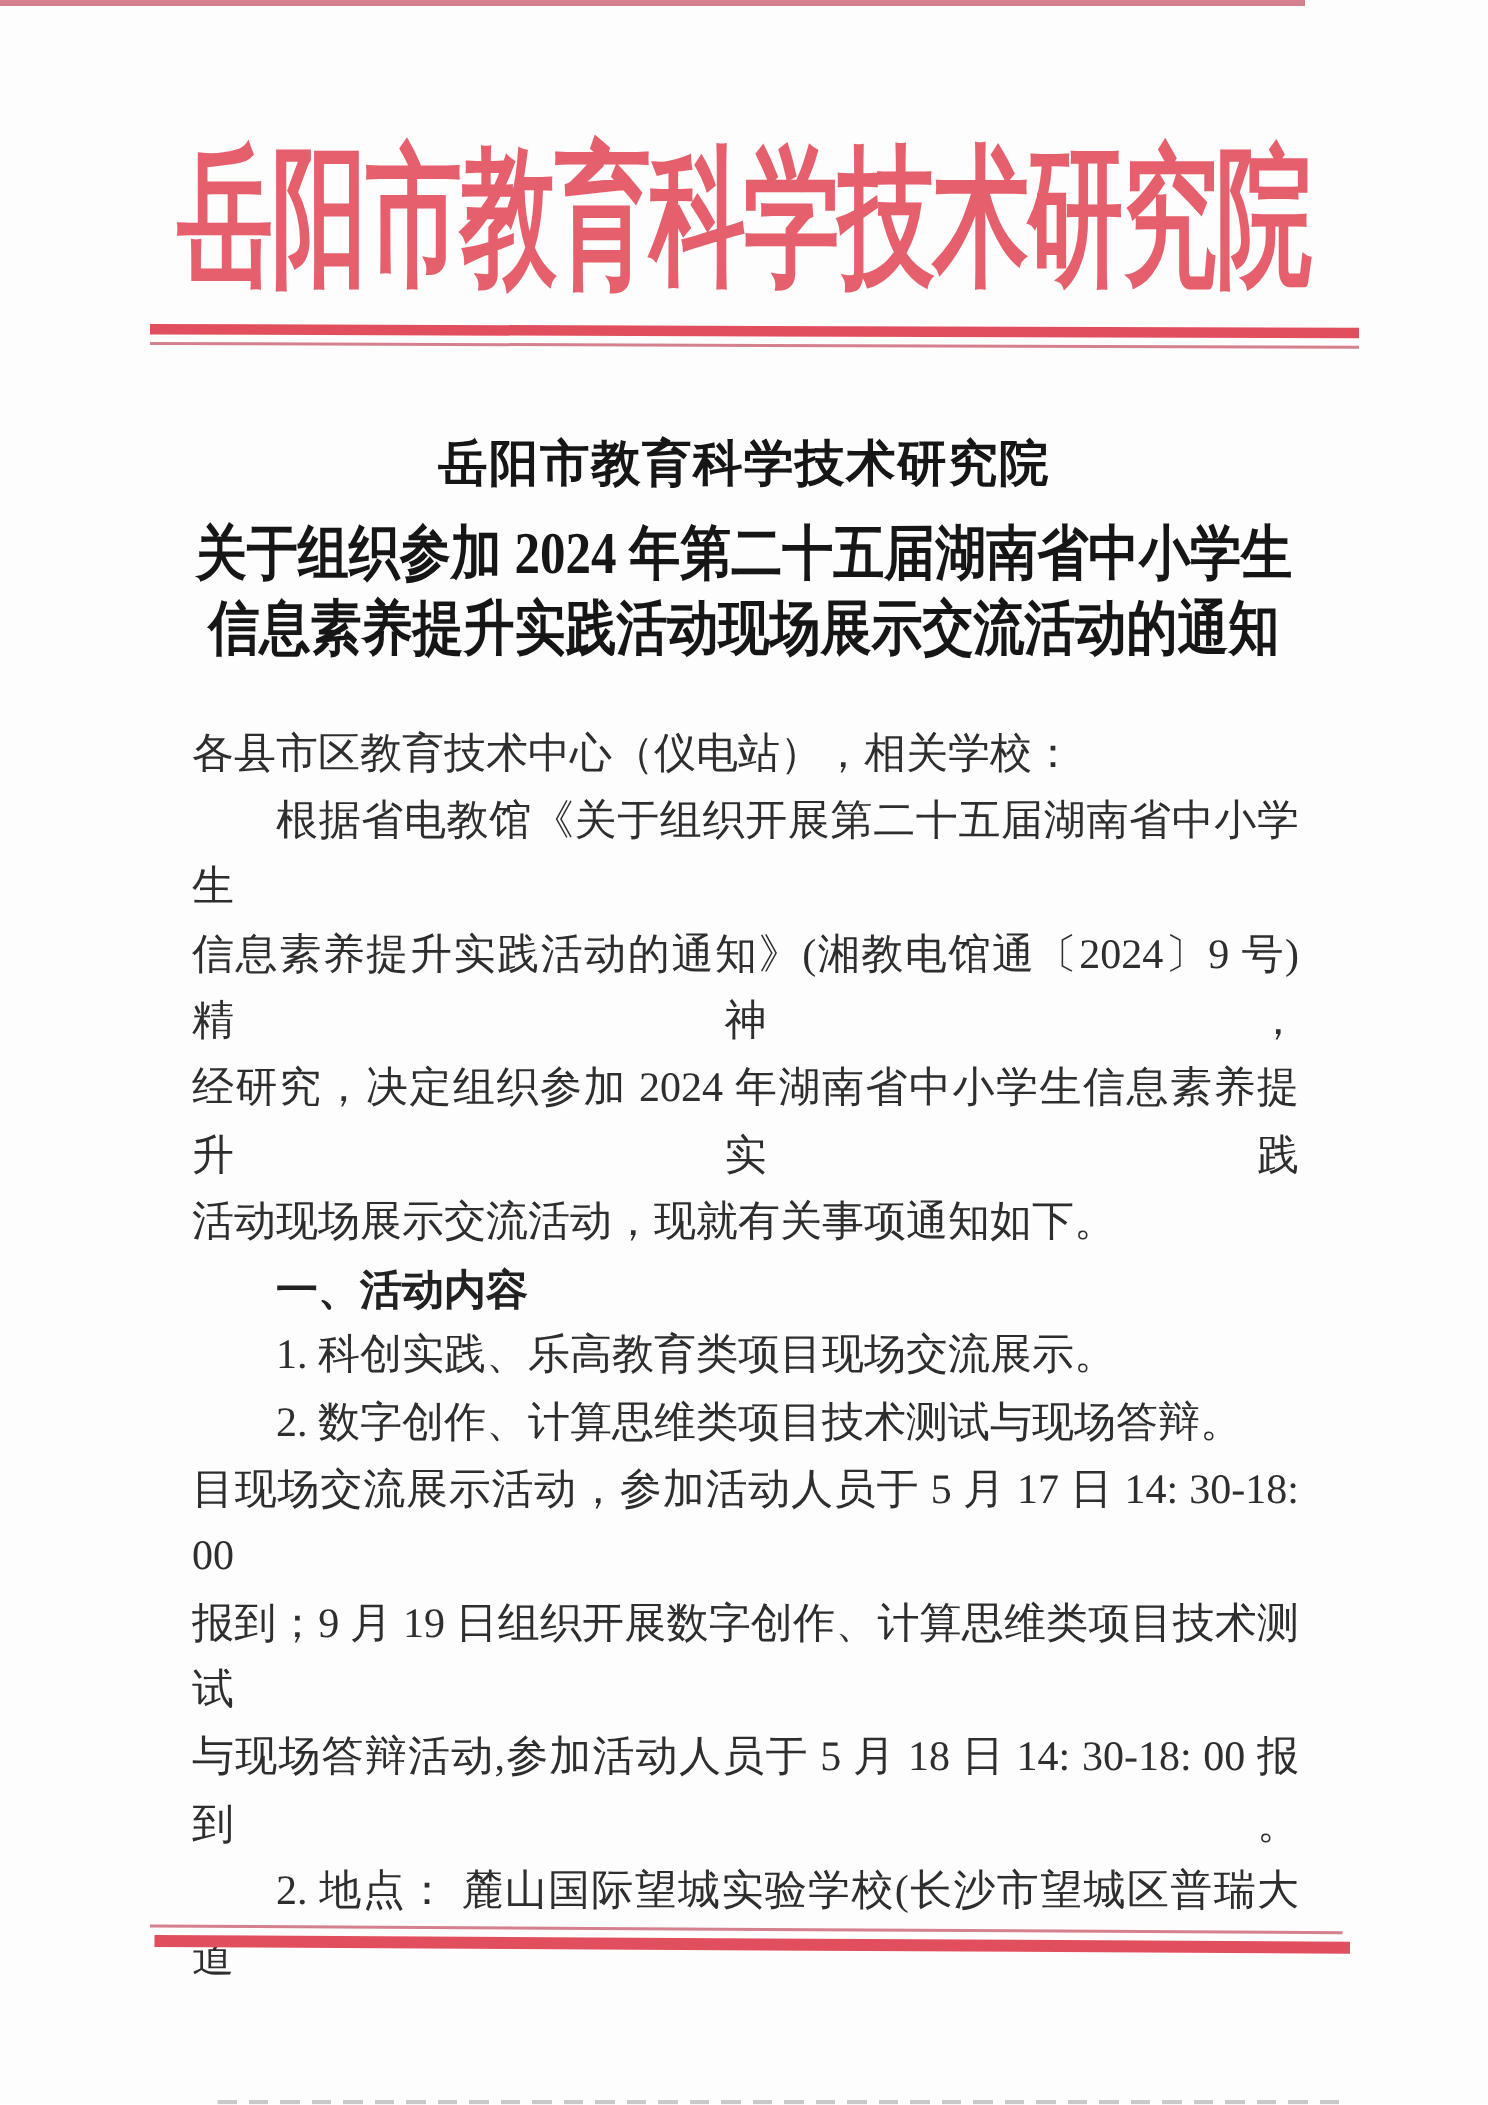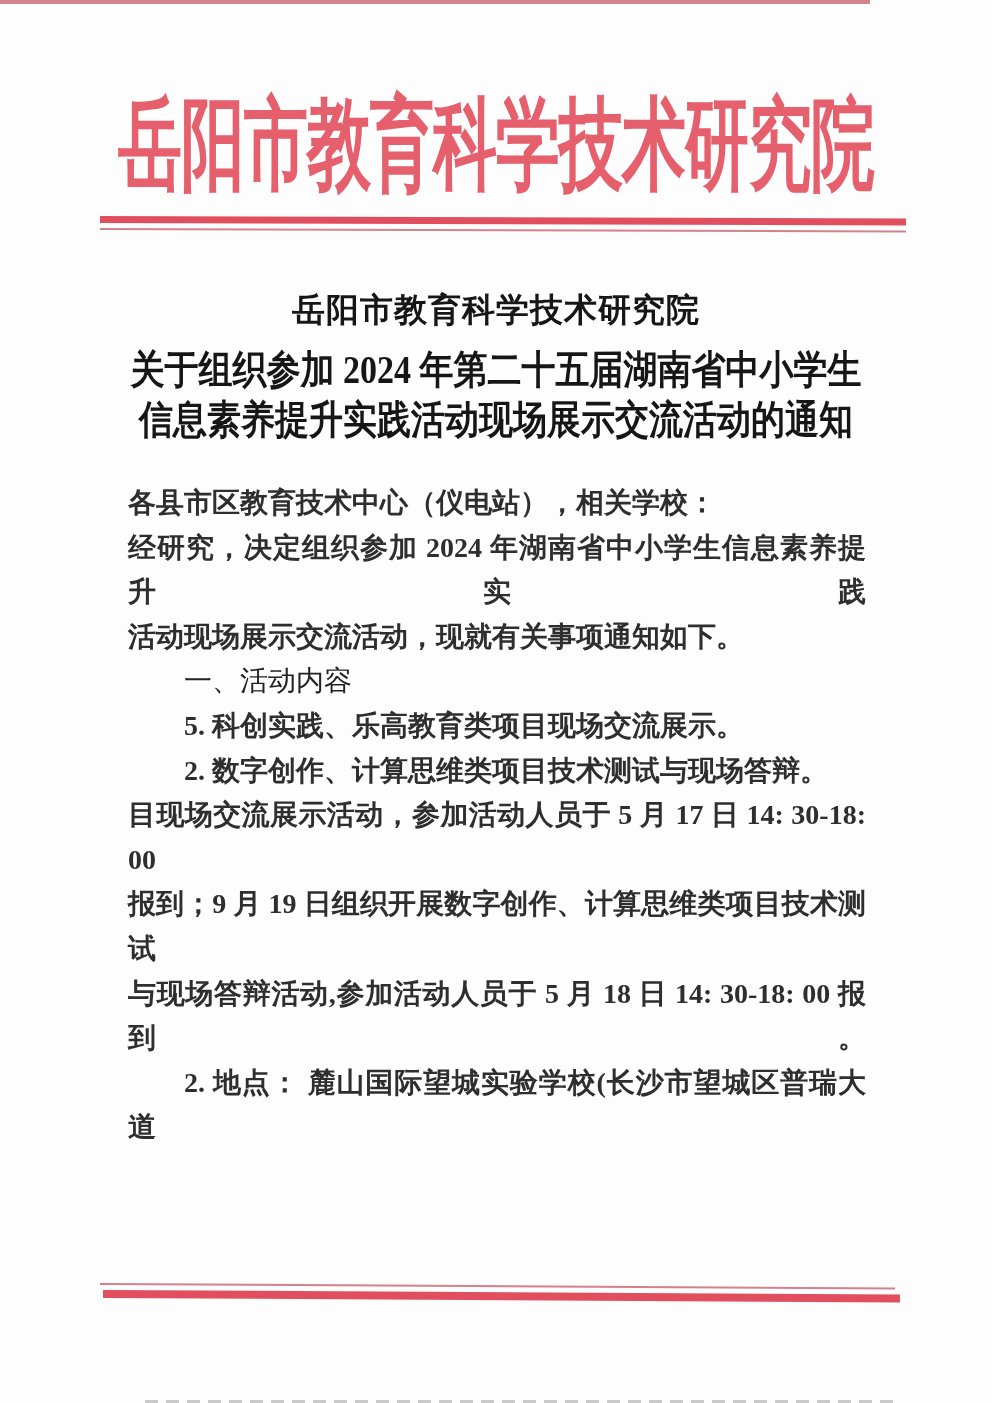--- a/index.html
+++ b/index.html
@@ -31,24 +31,24 @@
   
   .dt{position:absolute;left:0;width:100%;margin:0;text-align:center;color:var(--title_black);font-weight:700;white-space:nowrap;}
   .dt1{top:288px;font-size:33px;line-height:44px;letter-spacing:1px;}
   .dt2{top:344px;font-size:34px;line-height:46px;transform:scaleY(1.16);transform-origin:top center;}
   .dt3{top:394px;font-size:34px;line-height:46px;transform:scaleY(1.16);transform-origin:top center;}
   
   .body-text{
     position:absolute;top:481px;left:128px;width:738px;
     font-size:28px;line-height:44.6px;color:var(--body_text);
   }
-  .ln{min-height:44.6px;font-weight:bold;}
+  .ln{min-height:44.6px;}
   .indent{text-indent:2em;}
   .jf{text-align:justify;text-align-last:justify;}
-  .hd{font-family:"Liberation Sans","DejaVu Sans",sans-serif;font-weight:400;color:#222;}
+  .hd{font-family:"Liberation Sans","DejaVu Sans",sans-serif;font-weight:700;color:#222;}
   
   .ft-rule-thin{position:absolute;top:1283px;left:100px;width:795px;height:2px;background:var(--rule_red_light);transform:rotate(0.32deg);transform-origin:left center;}
   .ft-rule-thick{position:absolute;top:1290px;left:103px;width:797px;height:8px;background:var(--rule_red);transform:rotate(0.32deg);transform-origin:left center;}
   
   .cutoff{
     position:absolute;bottom:0;left:145px;width:750px;height:3px;opacity:.45;
     background:repeating-linear-gradient(90deg,#8a8a8a 0 13px,transparent 13px 21px);
   }
 </style>
 </head>
@@ -62,24 +62,26 @@
 
   <div class="lh-rule-thick"></div>
   <div class="lh-rule-thin"></div>
 
   <h1 class="dt dt1">岳阳市教育科学技术研究院</h1>
   <h1 class="dt dt2">关于组织参加 2024 年第二十五届湖南省中小学生</h1>
   <h1 class="dt dt3">信息素养提升实践活动现场展示交流活动的通知</h1>
 
   <div class="body-text">
     <div class="ln">各县市区教育技术中心（仪电站），相关学校：</div>
+    <div class="ln indent jf">根据省电教馆《关于组织开展第二十五届湖南省中小学生</div>
+    <div class="ln jf">信息素养提升实践活动的通知》(湘教电馆通〔2024〕9 号)精神，</div>
     <div class="ln jf">经研究，决定组织参加 2024 年湖南省中小学生信息素养提升实践</div>
     <div class="ln">活动现场展示交流活动，现就有关事项通知如下。</div>
     <div class="ln indent hd">一、活动内容</div>
-    <div class="ln indent">5. 科创实践、乐高教育类项目现场交流展示。</div>
+    <div class="ln indent">1. 科创实践、乐高教育类项目现场交流展示。</div>
     <div class="ln indent">2. 数字创作、计算思维类项目技术测试与现场答辩。</div>
     <div class="ln jf">目现场交流展示活动，参加活动人员于 5 月 17 日 14: 30-18: 00</div>
     <div class="ln jf">报到；9 月 19 日组织开展数字创作、计算思维类项目技术测试</div>
     <div class="ln jf">与现场答辩活动,参加活动人员于 5 月 18 日 14: 30-18: 00 报到。</div>
     <div class="ln indent jf">2. 地点： 麓山国际望城实验学校(长沙市望城区普瑞大道</div>
 
   </div>
 
   <div class="ft-rule-thin"></div>
   <div class="ft-rule-thick"></div>

